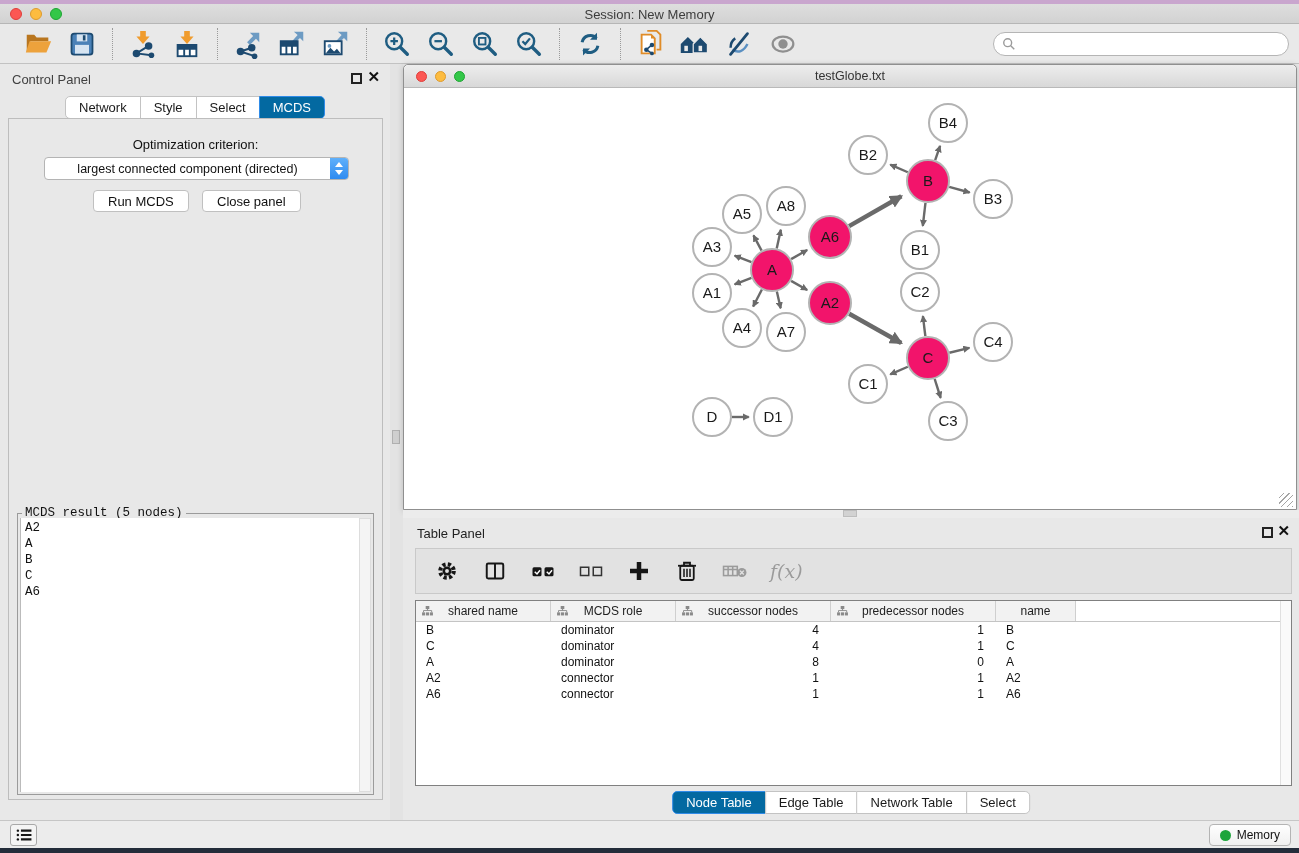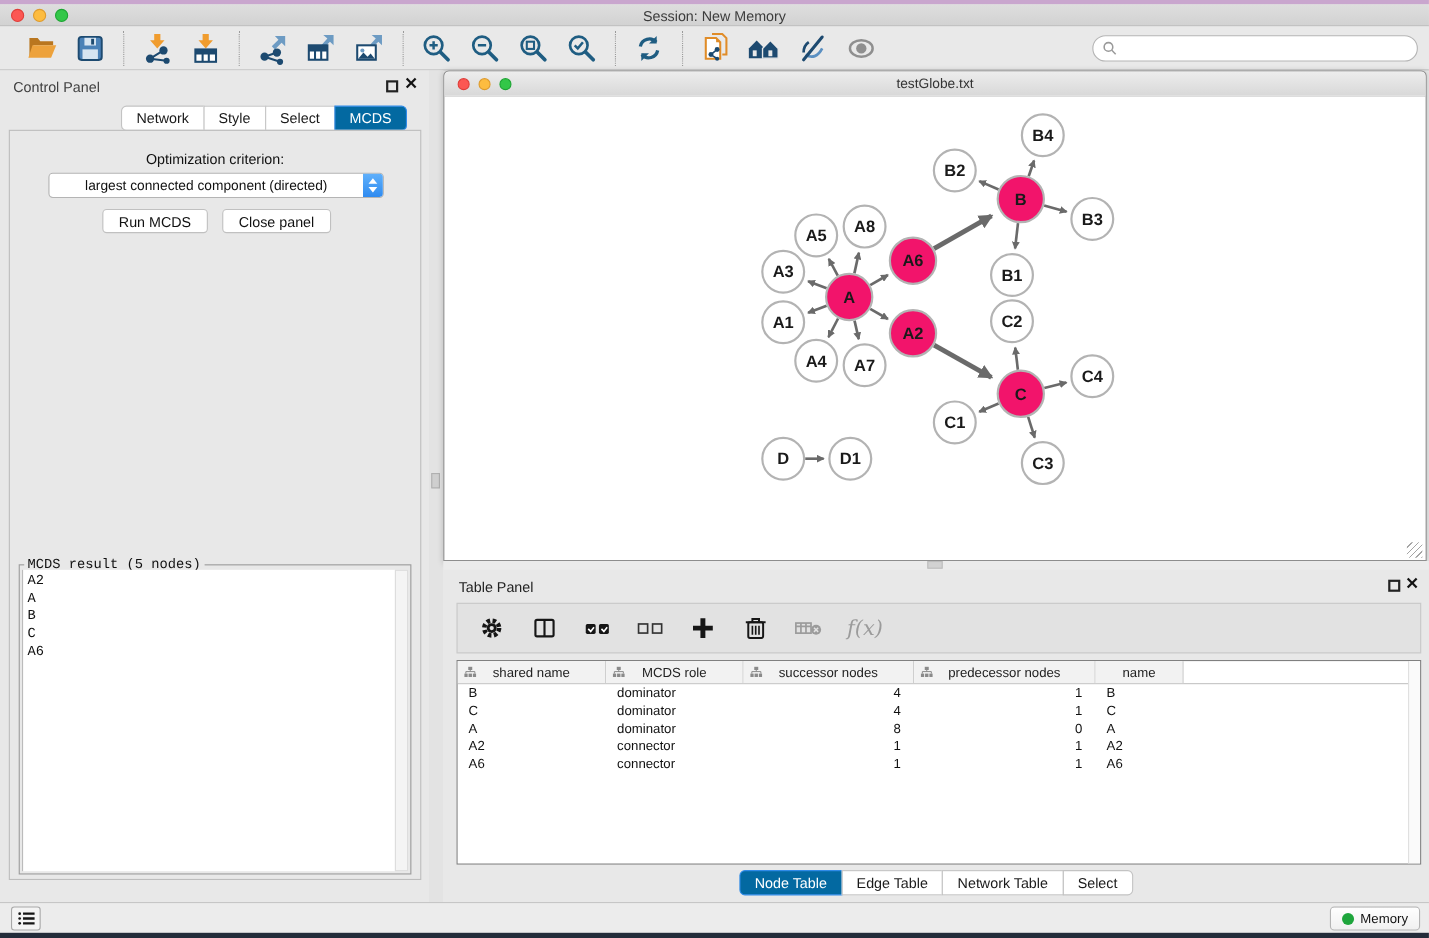--- a/index.html
+++ b/index.html
@@ -38,21 +38,21 @@
   #cp-float { right:28px; } #cp-close { right:10px; }
 
   .seg { display:flex; }
   .seg .seg-btn { background:#fff; border:1px solid #c3c3c3; margin-left:-1px;
     font-size:13px; color:#1a1a1a; padding:3px 13px; cursor:pointer;
     font-family:"Liberation Sans",sans-serif; }
   .seg .seg-btn:first-child { border-radius:5px 0 0 5px; margin-left:0; }
   .seg .seg-btn:last-child { border-radius:0 5px 5px 0; }
   .seg .seg-btn.active { background:#0369a1; border-color:#2f8be8; color:#fff; }
 
-  #cp-tabs { position:absolute; left:50%; transform:translateX(-50%); top:32px;margin-left:45px; }
+  #cp-tabs { position:absolute; left:50%; transform:translateX(-50%); top:32px; }
   #cp-body { position:absolute; left:8px; top:54px; width:375px; height:682px;
     border:1px solid #bdbdbd; background:#e8e8e8; }
   #opt-label { position:absolute; left:0; width:100%; top:18px; text-align:center; font-size:13px; color:#111; }
   #criterion { position:absolute; left:35px; top:38px; width:305px; height:23px;
     background:#fff; border:1px solid #b4b4b4; border-radius:4px; display:flex;
     align-items:center; cursor:pointer; }
   #criterion-value { flex:1; font-size:12.5px; color:#111; text-align:center; }
   #criterion-stepper { width:18px; height:21px; background:linear-gradient(#5fb0fb,#2f8bf0);
     border-radius:0 3px 3px 0; position:relative; }
   #criterion-stepper i { position:absolute; left:5px; width:0; height:0;
@@ -84,21 +84,21 @@
     background:#d2d2d2; border:1px solid #bdbdbd; }
 
   
   #net-window { left:403px; top:64px; width:894px; height:446px;
     border:1px solid #8f8f8f; border-radius:5px 5px 0 0; background:#fff;
     box-shadow:0 1px 6px rgba(0,0,0,.18); }
   #net-titlebar { position:absolute; left:0; top:0; width:100%; height:23px;
     background:linear-gradient(#ededed,#d8d8d8); border-bottom:1px solid #b9b9b9;
     border-radius:5px 5px 0 0; }
   #net-title { position:absolute; width:100%; top:4px; text-align:center; font-size:12.5px; color:#333; }
-  #net-canvas { position:absolute; left:1px; top:23px; width:890px; height:421px; background:#fff;font-weight:bold; }
+  #net-canvas { position:absolute; left:1px; top:23px; width:890px; height:421px; background:#fff; }
   #graph-svg { position:absolute; left:0; top:0; }
   #net-resize-grip { position:absolute; right:2px; bottom:2px; width:14px; height:14px;
     background:repeating-linear-gradient(135deg, transparent 0 3px, #a5a5a5 3px 4px); cursor:nwse-resize; }
 
   
   #table-panel { left:403px; top:518px; width:896px; height:302px; background:#e8e8e8; }
   #tp-title { position:absolute; left:14px; top:8px; font-size:13px; color:#222; }
   #tp-float { right:26px; } #tp-close { right:9px; }
   #tp-toolbar { position:absolute; left:12px; top:30px; width:877px; height:46px;
     background:#e2e2e2; border:1px solid #c9c9c9; display:flex; align-items:center;

